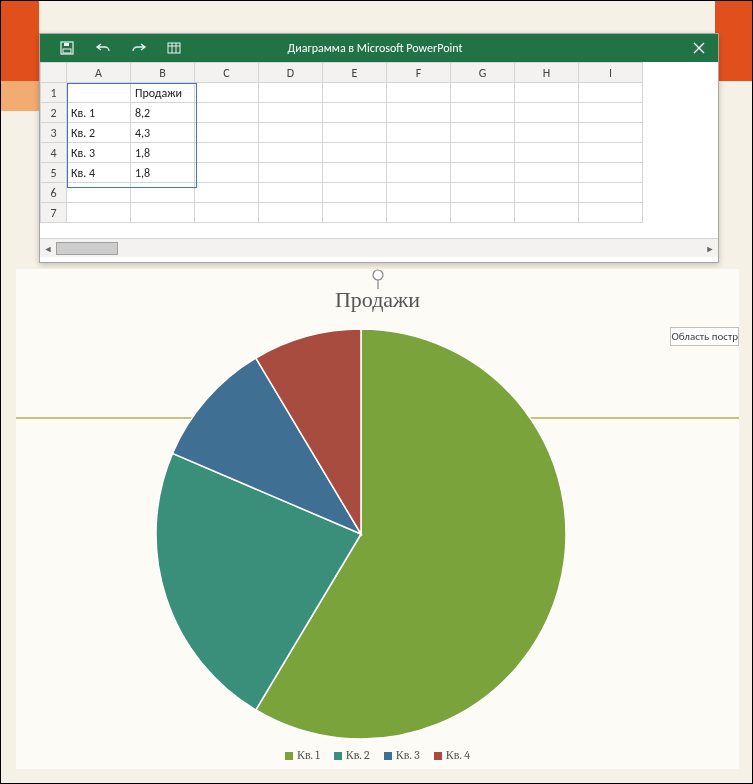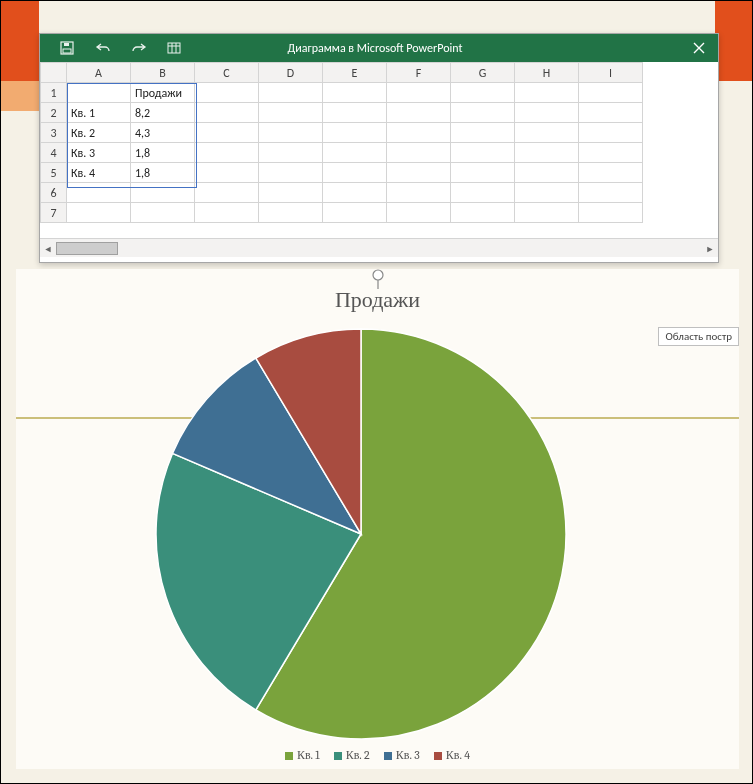--- a/index.html
+++ b/index.html
@@ -25,21 +25,21 @@
 .scrollbar-h .thumb{position:absolute;left:16px;top:3px;width:60px;height:11px;background:#cdcdcd;border:1px solid #a0a0a0;}
 .scrollbar-h .arrow{position:absolute;top:3px;width:12px;height:12px;display:flex;align-items:center;justify-content:center;color:#666;font-size:9px;}
 .slide-area{position:absolute;left:15px;top:268px;width:723px;height:500px;background:#fdfbf6;}
 .rotate-handle{position:absolute;left:50%;top:0;transform:translateX(-50%);}
 .chart-title{text-align:center;font-family:Cambria,Georgia,serif;font-size:22px;color:#555;margin-top:18px;}
 .hr-line{position:absolute;left:0;top:148px;width:100%;height:1.5px;background:#cbbf7a;}
 .pie-wrap{position:absolute;left:130px;top:50px;width:430px;height:430px;}
 .legend{position:absolute;left:0;bottom:6px;width:100%;display:flex;justify-content:center;gap:14px;font-size:12px;color:#555;font-family:Cambria,Georgia,serif;}
 .legend .item{display:flex;align-items:center;gap:4px;}
 .legend .sw{width:8px;height:8px;}
-.tooltip{position:absolute;right:0;top:58px;background:#fff;border:1px solid #bfbfbf;font-size:11px;padding:2px 6px;color:#444;}
+.tooltip{position:absolute;right:0;top:58px;background:#fff;border:1px solid #bfbfbf;font-size:11px;padding:2px 0;color:#444;}
 .ribbon-edge{position:absolute;left:0;top:0;width:38px;height:80px;background:#e14f1c;}
 .ribbon-edge2{position:absolute;right:0;top:0;width:37px;height:80px;background:#e14f1c;}
 .orange-bar{position:absolute;left:0;top:80px;width:38px;height:30px;background:#f2ab70;}
 </style>
 </head>
 <body>
 
 <div class="viewport">
   <div class="ribbon-edge"></div>
   <div class="ribbon-edge2"></div>

